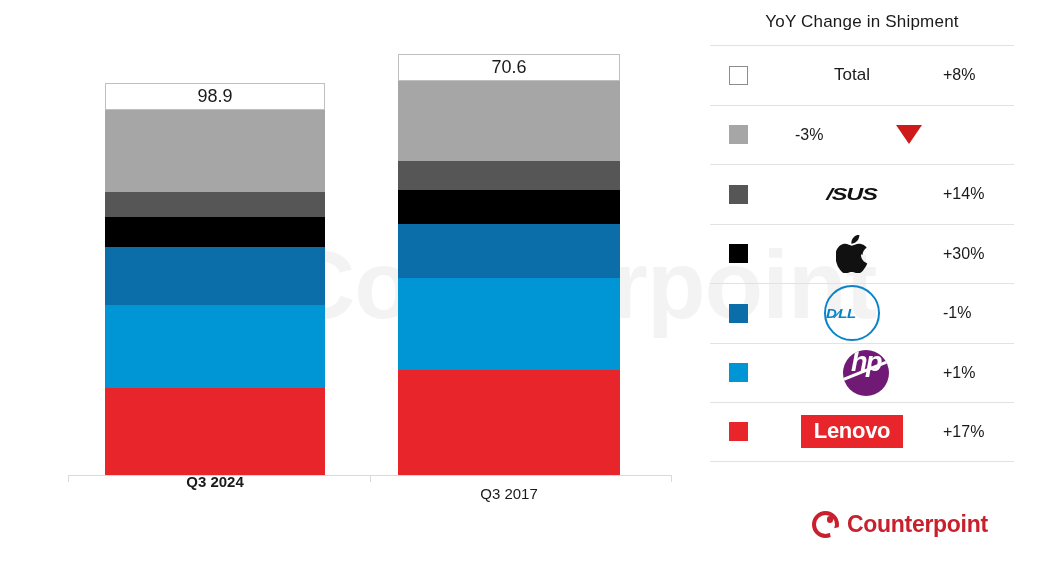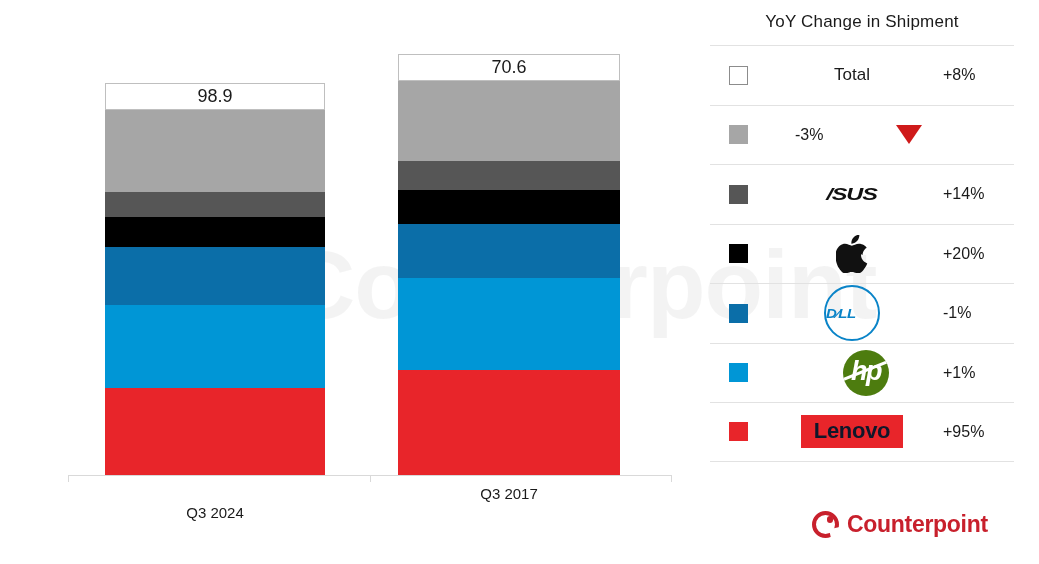--- a/index.html
+++ b/index.html
@@ -191,22 +191,22 @@
     font-size: 15px;
     font-weight: bold;
     font-style: italic;
     color: #0a84c8;
     letter-spacing: -0.5px;
     transform: scaleY(0.85);
   }
   .logo-hp {
     width: 46px; height: 46px;
     border-radius: 50%;
-    background: #4d7c0f;
-    display: flex; align-items: center; justify-content: center;
+    background: #701a75;
+    display: flex; justify-content: center;
     position: relative;
     overflow: hidden;
     margin-left: 28px;
   }
   .logo-hp .hp-text {
     font-size: 27px;
     font-weight: bold;
     font-style: italic;
     color: #ffffff;
     letter-spacing: -1.5px;
@@ -215,21 +215,21 @@
   }
   .logo-hp .hp-slash {
     position: absolute;
     left: -6px; top: 18px;
     width: 62px; height: 3px;
     background: #ffffff;
     transform: rotate(-22deg);
   }
   .logo-lenovo {
     background: #e8252a;
-    color: #0f172a;
+    color: #ffffff;
     font-size: 22px;
     font-weight: bold;
     padding: 3px 13px 5px 13px;
     letter-spacing: -0.3px;
     line-height: 25px;
   }
 
   
   #footer-brand {
     position: absolute;
@@ -304,21 +304,21 @@
         <div class="seg" title="Lenovo: 18.8" style="background: rgb(232, 37, 42); height: 104.998px; bottom: 0px;"></div>
         <div class="seg" title="HP: 16.5" style="background: rgb(0, 150, 214); height: 92.1525px; bottom: 104.998px;"></div>
         <div class="seg" title="Dell: 9.7" style="background: rgb(11, 110, 168); height: 54.1745px; bottom: 197.15px;"></div>
         <div class="seg" title="Apple: 6.1" style="background: rgb(0, 0, 0); height: 34.0685px; bottom: 251.325px;"></div>
         <div class="seg" title="ASUS: 5.2" style="background: rgb(86, 86, 86); height: 29.042px; bottom: 285.394px;"></div>
         <div class="seg" title="Others: 14.3" style="background: rgb(166, 166, 166); height: 79.8655px; bottom: 314.435px;"></div>
       </div>
       <div class="total-box" style="left: 398px; width: 222px; top: 53.699px; height: 27px;">70.6</div>
     </div>
   <div id="labels-layer">
-      <div class="cat-label" style="left: 105px; width: 220px; top: 504px;">Q3 2024</div>
+      <div class="cat-label" style="left: 105px; width: 220px; top: 473px; font-weight: bold;">Q3 2024</div>
       <div class="cat-label" style="left: 398px; width: 222px; top: 485px;">Q3 2017</div>
     </div>
 </div>
 
 <div id="legend">
   <div id="legend-title">YoY Change in Shipment</div>
   <div id="legend-rows">
       <div class="legend-row">
         <div class="lg-swatch-cell">
           <div class="sw hollow"></div>
@@ -357,21 +357,21 @@
           <div class="sw" style="background: rgb(0, 0, 0);"></div>
         </div>
         <div class="lg-name-cell">
           <span>
             <svg class="logo-apple" viewBox="0 0 170 200" xmlns="http://www.w3.org/2000/svg">
               <path fill="#111111" d="M141 106c0-26 21-38 22-39-12-18-31-20-37-21-17-2-33 10-42 10-8 0-22-10-36-10C30 46 11 60 2 82c-10 25-3 69 14 94 9 13 19 27 33 27 13 0 18-8 35-8 16 0 21 8 34 8 14 0 24-13 33-26 7-10 10-15 15-27-39-15-38-62-25-44z"></path>
               <path fill="#111111" d="M113 30c7-9 12-21 11-33-11 0-24 7-31 16-7 8-13 20-11 32 12 1 24-6 31-15z"></path>
             </svg>
           </span>
         </div>
-        <div class="lg-pct-cell">+20%</div>
+        <div class="lg-pct-cell">+30%</div>
         <div class="lg-arrow-cell">
           <div class="arrow-up" style="border-bottom-color: rgb(74, 124, 63);"></div>
         </div>
       </div>
       <div class="legend-row">
         <div class="lg-swatch-cell">
           <div class="sw" style="background: rgb(11, 110, 168);"></div>
         </div>
         <div class="lg-name-cell">
           <div class="logo-dell">
@@ -398,21 +398,21 @@
           <div class="arrow-up" style="border-bottom-color: rgb(74, 124, 63);"></div>
         </div>
       </div>
       <div class="legend-row last">
         <div class="lg-swatch-cell">
           <div class="sw" style="background: rgb(232, 37, 42);"></div>
         </div>
         <div class="lg-name-cell">
           <div class="logo-lenovo">Lenovo</div>
         </div>
-        <div class="lg-pct-cell">+95%</div>
+        <div class="lg-pct-cell">+17%</div>
         <div class="lg-arrow-cell">
           <div class="arrow-up" style="border-bottom-color: rgb(74, 124, 63);"></div>
         </div>
       </div>
     </div>
 </div>
 
 <div id="footer-brand">
   <div class="fb-mark">
     <div class="fb-ring"></div>

